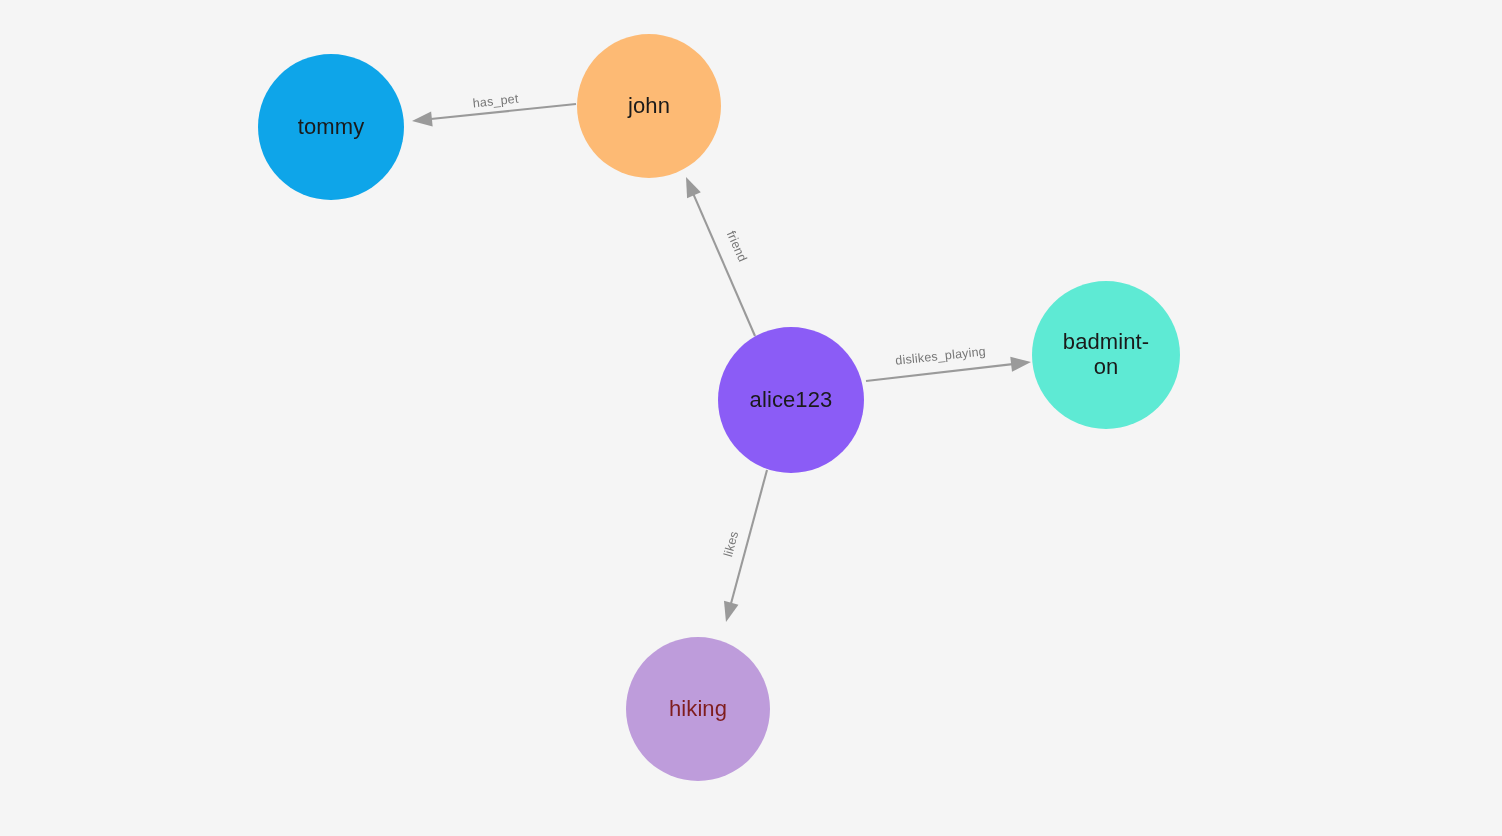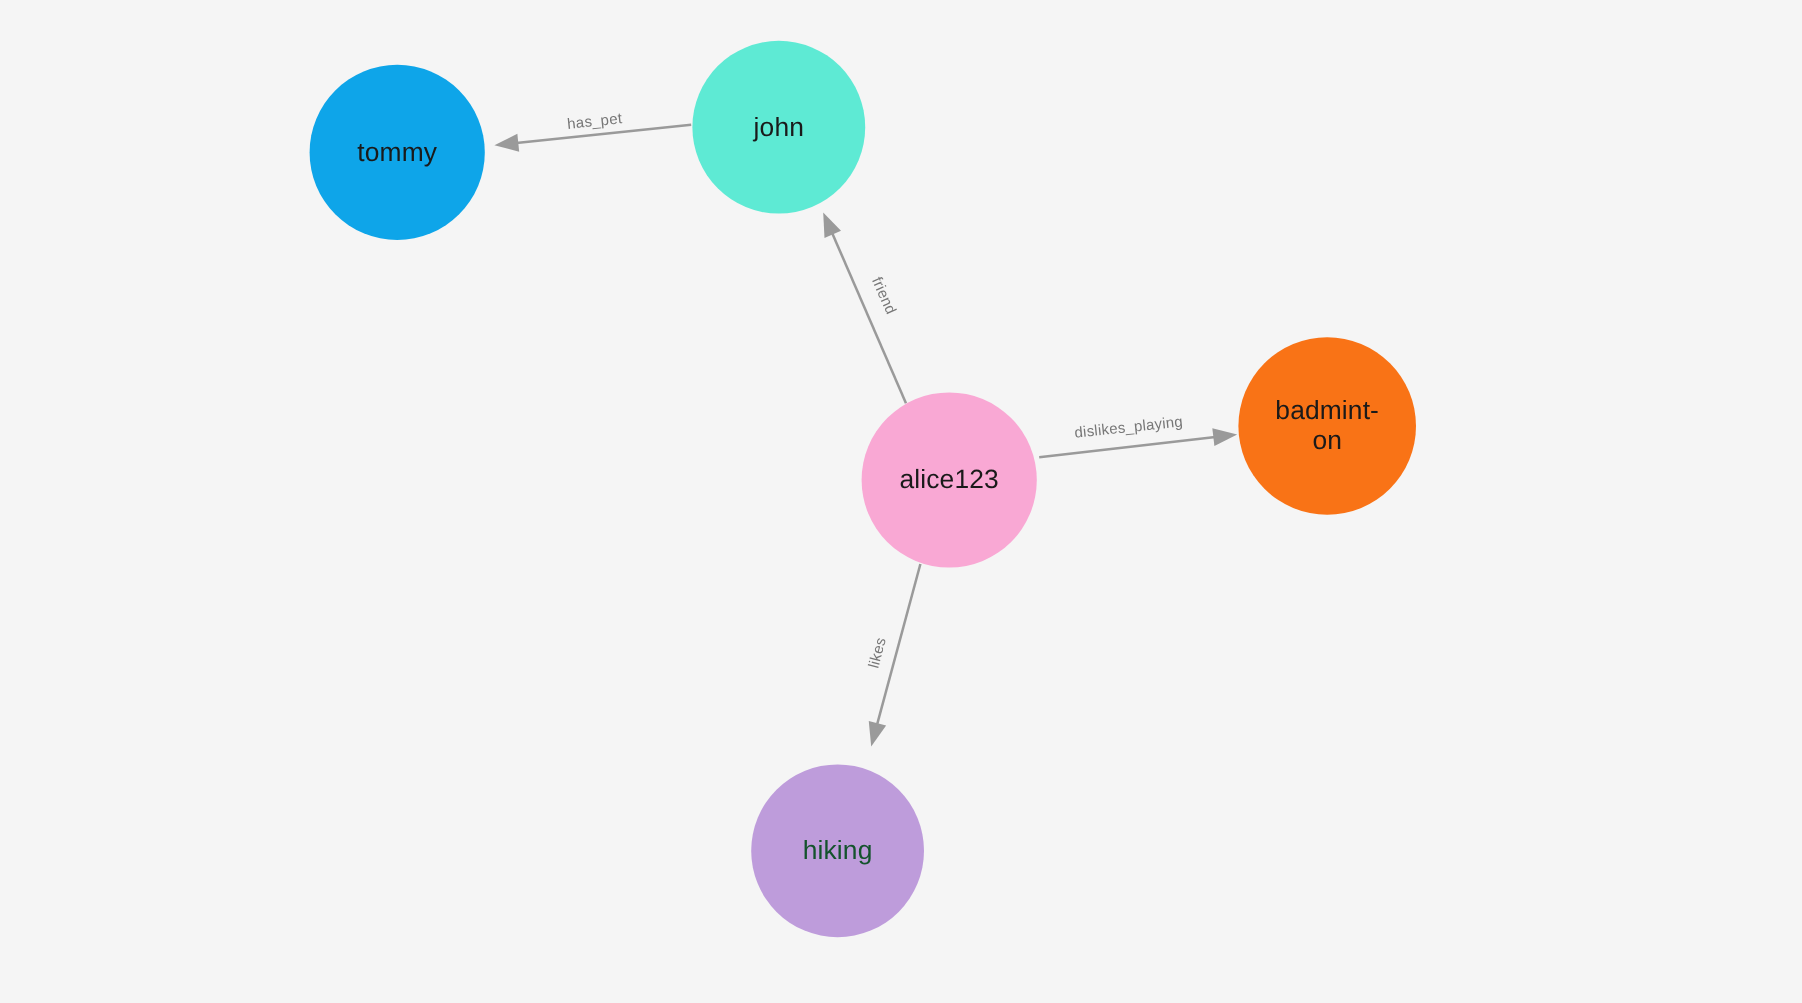--- a/index.html
+++ b/index.html
@@ -88,28 +88,28 @@
         <line class="edge-line" x1="767" y1="470" x2="730.2710361090992" y2="606.165914912608" stroke="#9a9a9a"></line>
         <polygon points="726,622 723.9673831723502,600.736922404507 738.4497780693551,604.6433578701466" class="edge-head" fill="#9a9a9a"></polygon>
         <text class="edge-label" x="735" y="545" text-anchor="middle" fill="#777777" transform="rotate(-75 735 545)">likes</text>
       </g>
     </svg>
 
   <div id="node-layer">
       <div class="node" style="left: 258px; top: 54px; width: 146px; height: 146px; background: #0ea5e9;">
         <span class="node-label" style="color: rgb(26, 26, 26);">tommy</span>
       </div>
-      <div class="node" style="left: 577px; top: 34px; width: 144px; height: 144px; background: #5eead4;">
+      <div class="node" style="left: 577px; top: 34px; width: 144px; height: 144px; background: #fdba74;">
         <span class="node-label" style="color: rgb(26, 26, 26);">john</span>
       </div>
-      <div class="node" style="left: 718px; top: 327px; width: 146px; height: 146px; background: #f9a8d4;">
+      <div class="node" style="left: 718px; top: 327px; width: 146px; height: 146px; background: #8b5cf6;">
         <span class="node-label" style="color: rgb(26, 26, 26);">alice123</span>
       </div>
-      <div class="node" style="left: 1032px; top: 281px; width: 148px; height: 148px; background: #f97316; text-align: center;">
+      <div class="node" style="left: 1032px; top: 281px; width: 148px; height: 148px; background: #5eead4; text-align: center;">
         <span class="node-label" style="color: rgb(26, 26, 26);">badmint-
 on</span>
       </div>
       <div class="node" style="left: 626px; top: 637px; width: 144px; height: 144px; background: rgb(190, 156, 219);">
-        <span class="node-label" style="color: #14532d;">hiking</span>
+        <span class="node-label" style="color: #7f1d1d;">hiking</span>
       </div>
     </div>
 
 </div>
 
 </body></html>

